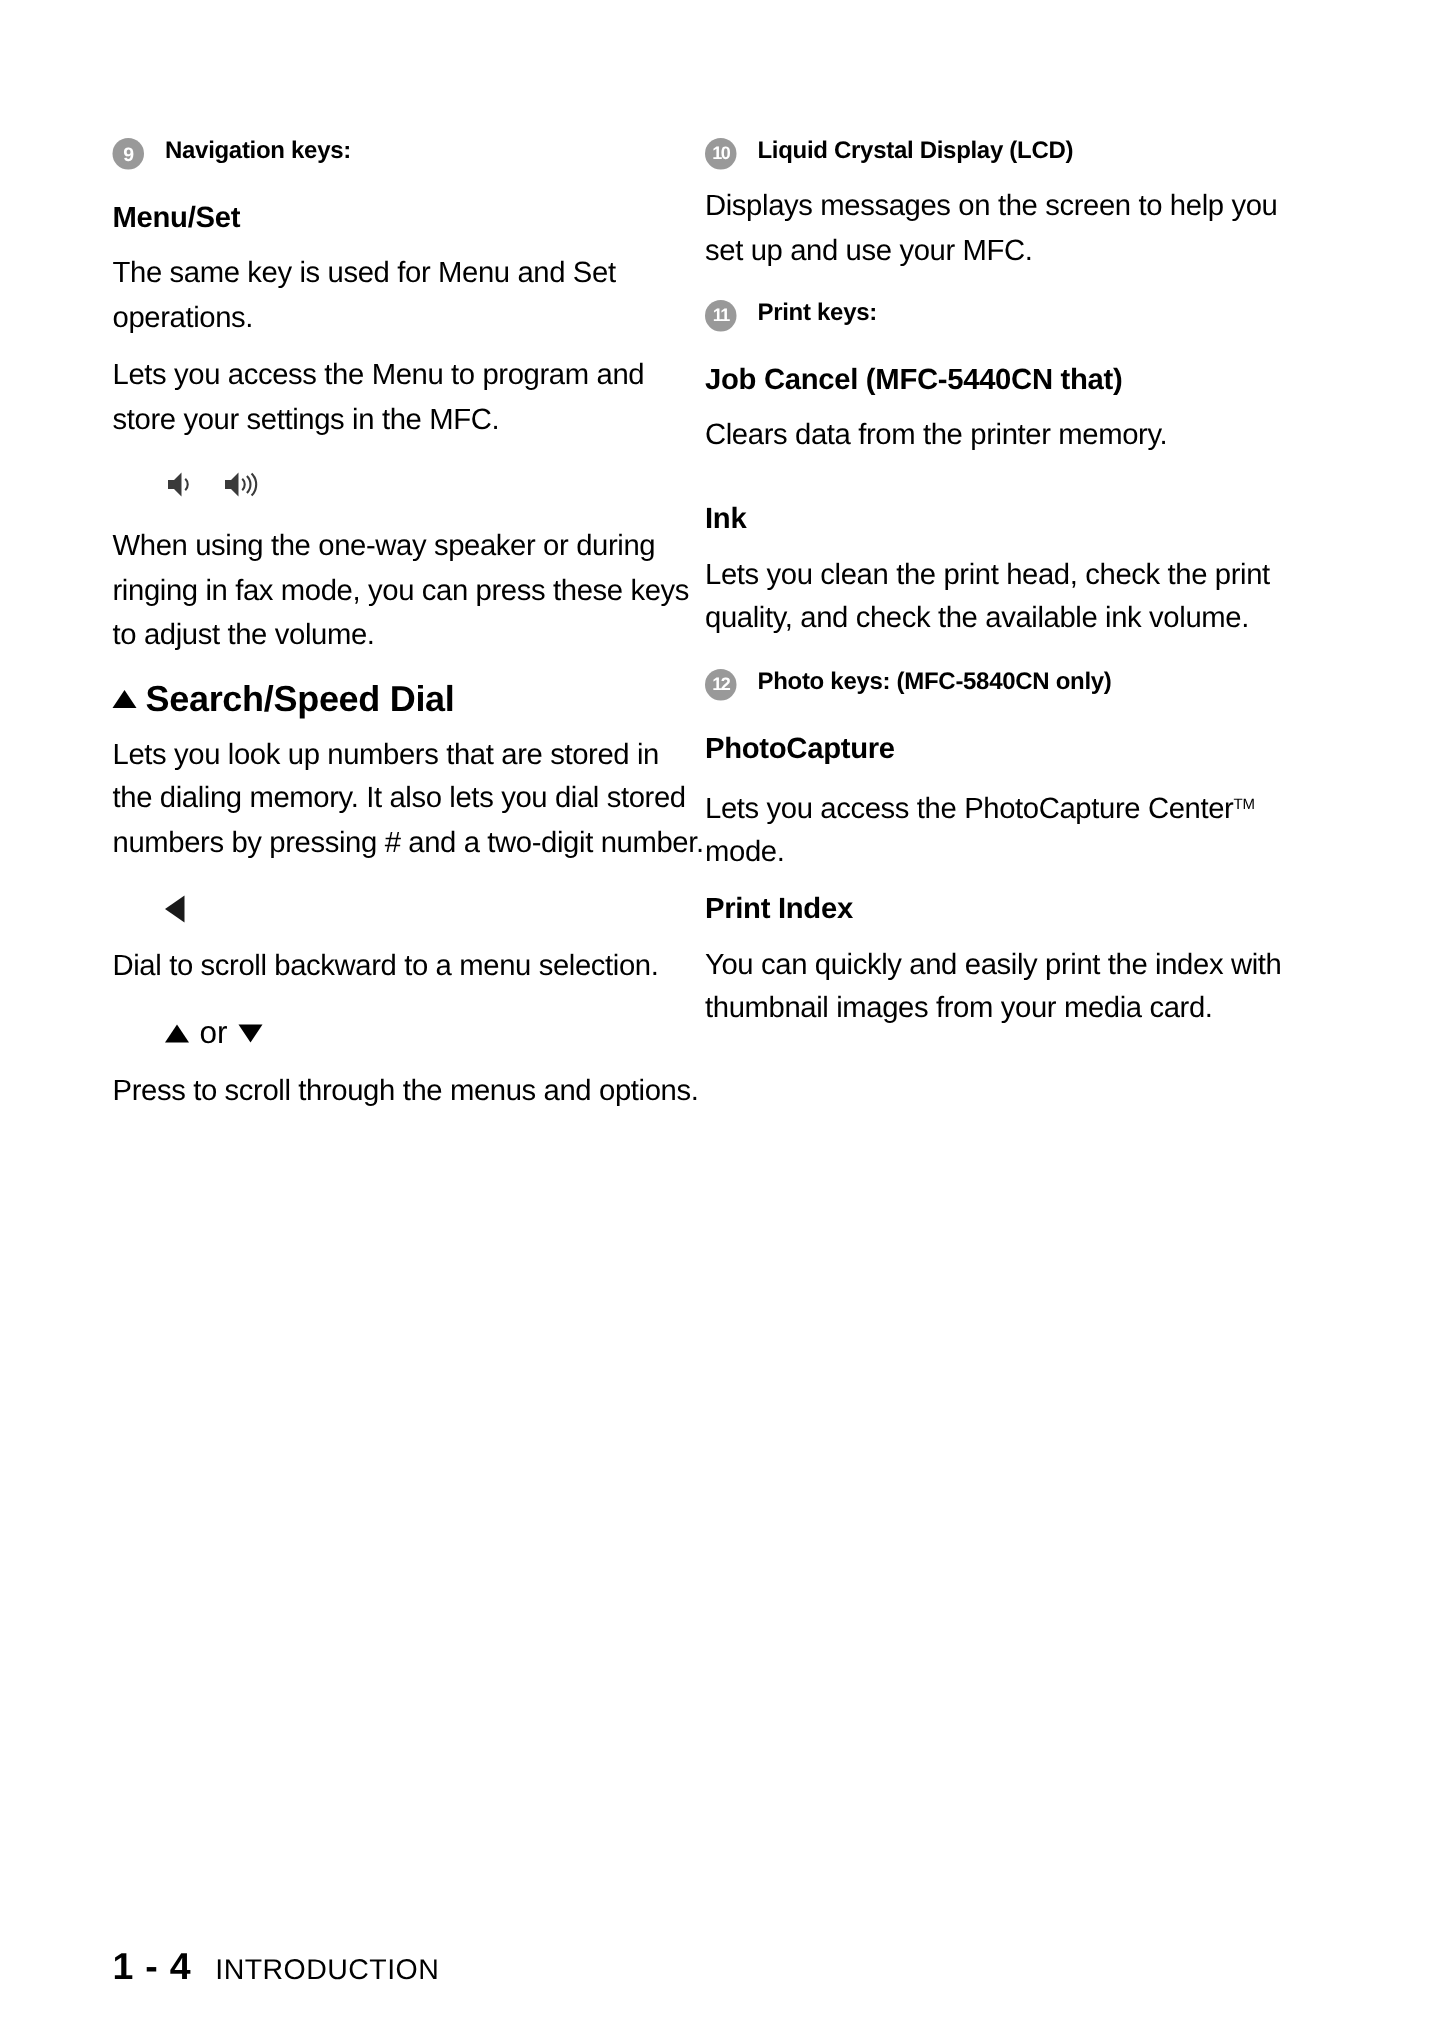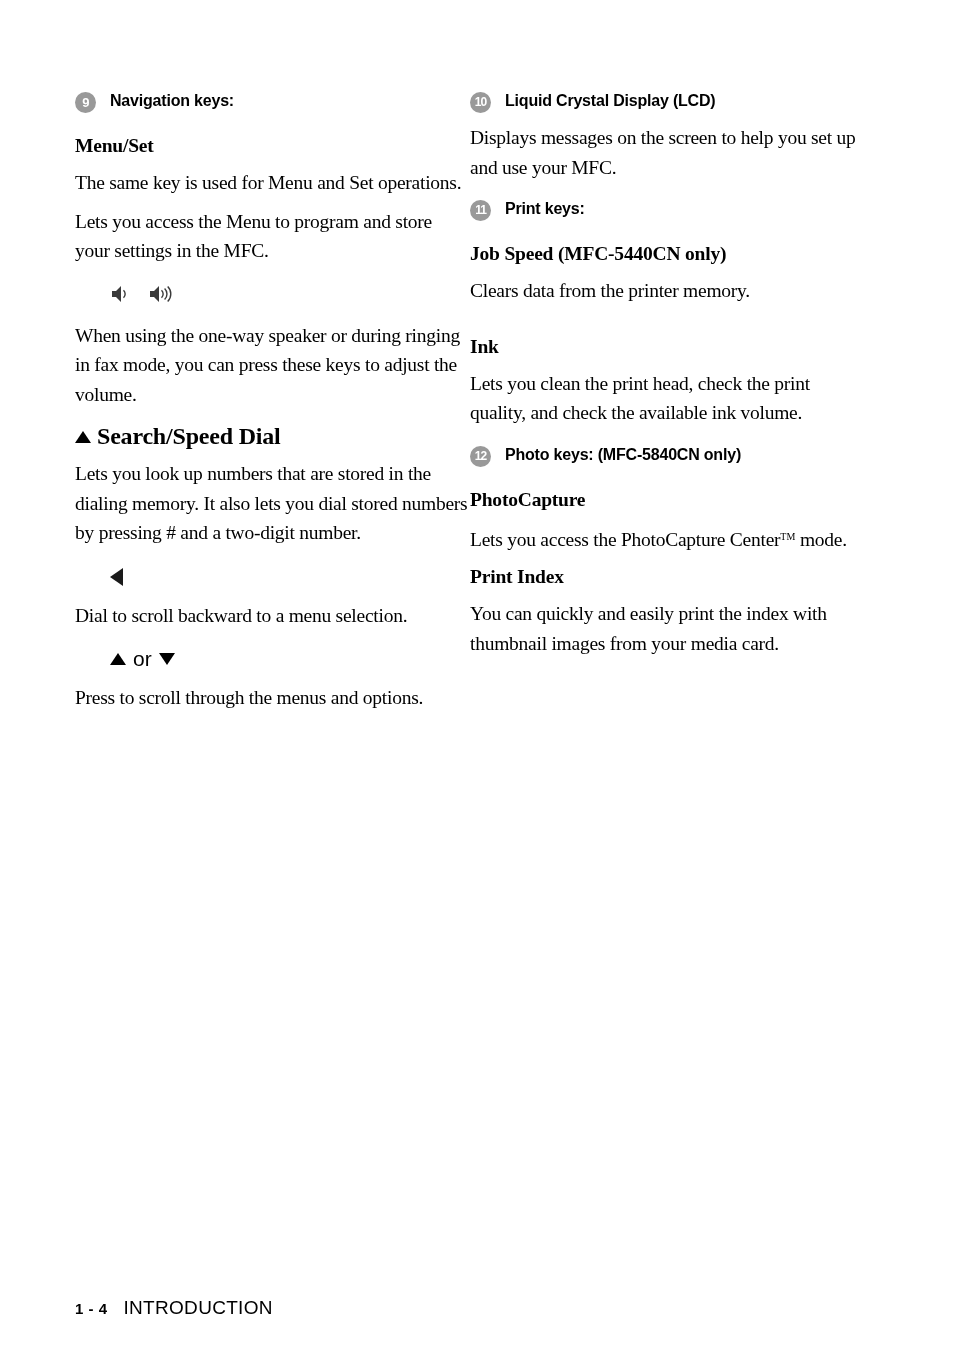--- a/index.html
+++ b/index.html
@@ -68,21 +68,20 @@
     margin-left: 35px;
     font-size: 16px;
     font-weight: bold;
     line-height: 26px;
     letter-spacing: -0.2px;
   }
 
   
   .indent {
     margin-left: 35px;
-    font-family: Liberation Serif, serif;
   }
   h4.sub {
     margin: 0;
     font-size: 19.5px;
     font-weight: bold;
     line-height: 27px;
     letter-spacing: -0.2px;
   }
   p.body {
     margin: 0;
@@ -167,21 +166,21 @@
   
   .footer {
     position: absolute;
     left: 75px;
     top: 1297px;
     display: flex;
     align-items: baseline;
     gap: 16px;
   }
   .footer .pageno {
-    font-size: 15px;
+    font-size: 25px;
     font-weight: bold;
     letter-spacing: 0.5px;
   }
   .footer .chapter {
     font-size: 19px;
     font-weight: normal;
     letter-spacing: 0.3px;
   }
 </style>
 </head>
@@ -270,21 +269,21 @@
 
       <div class="gap-md"></div>
 
       <div class="badge-row">
         <span class="badge two-digit">11</span>
         <span class="badge-title">Print keys:</span>
       </div>
 
       <div class="gap-lg"></div>
 
-      <h4 class="sub indent">Job Speed (MFC-5440CN only)</h4>
+      <h4 class="sub indent">Job Cancel (MFC-5440CN that)</h4>
       <div class="gap-sm"></div>
       <p class="body indent">Clears data from the printer memory.</p>
 
       <div class="gap-sm"></div>
 
       <div class="gap-sm"></div>
 
       <div class="gap-sm"></div>
 
       <h4 class="sub indent">Ink</h4>

